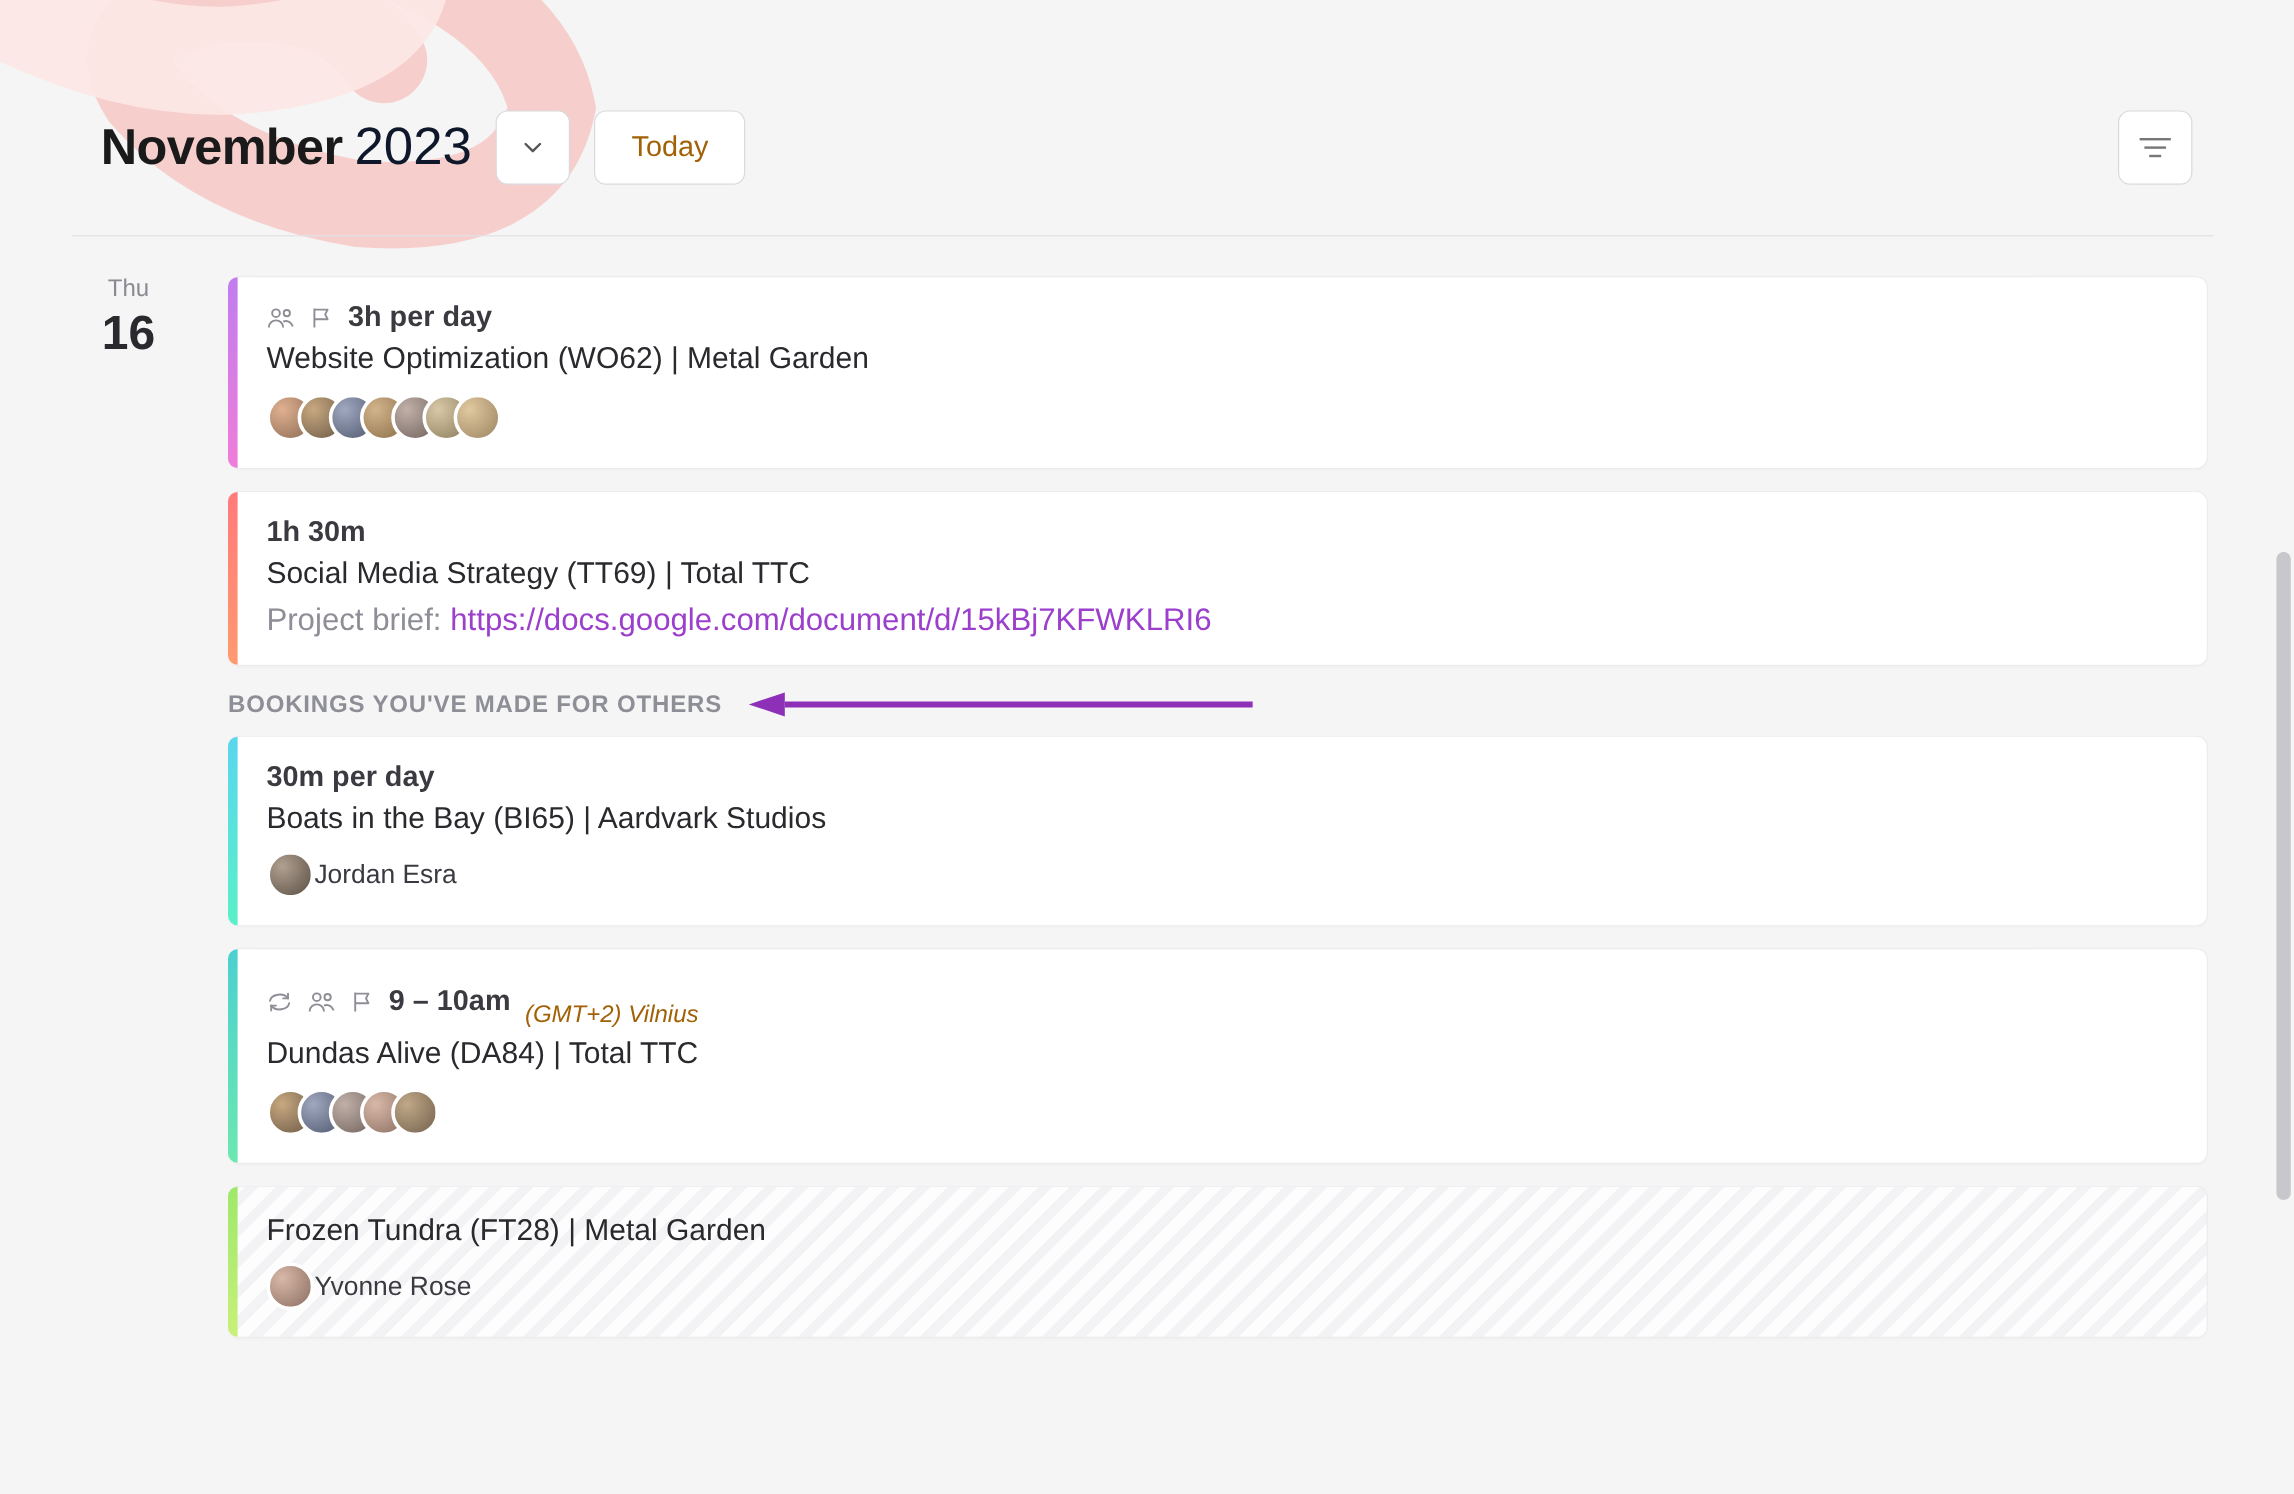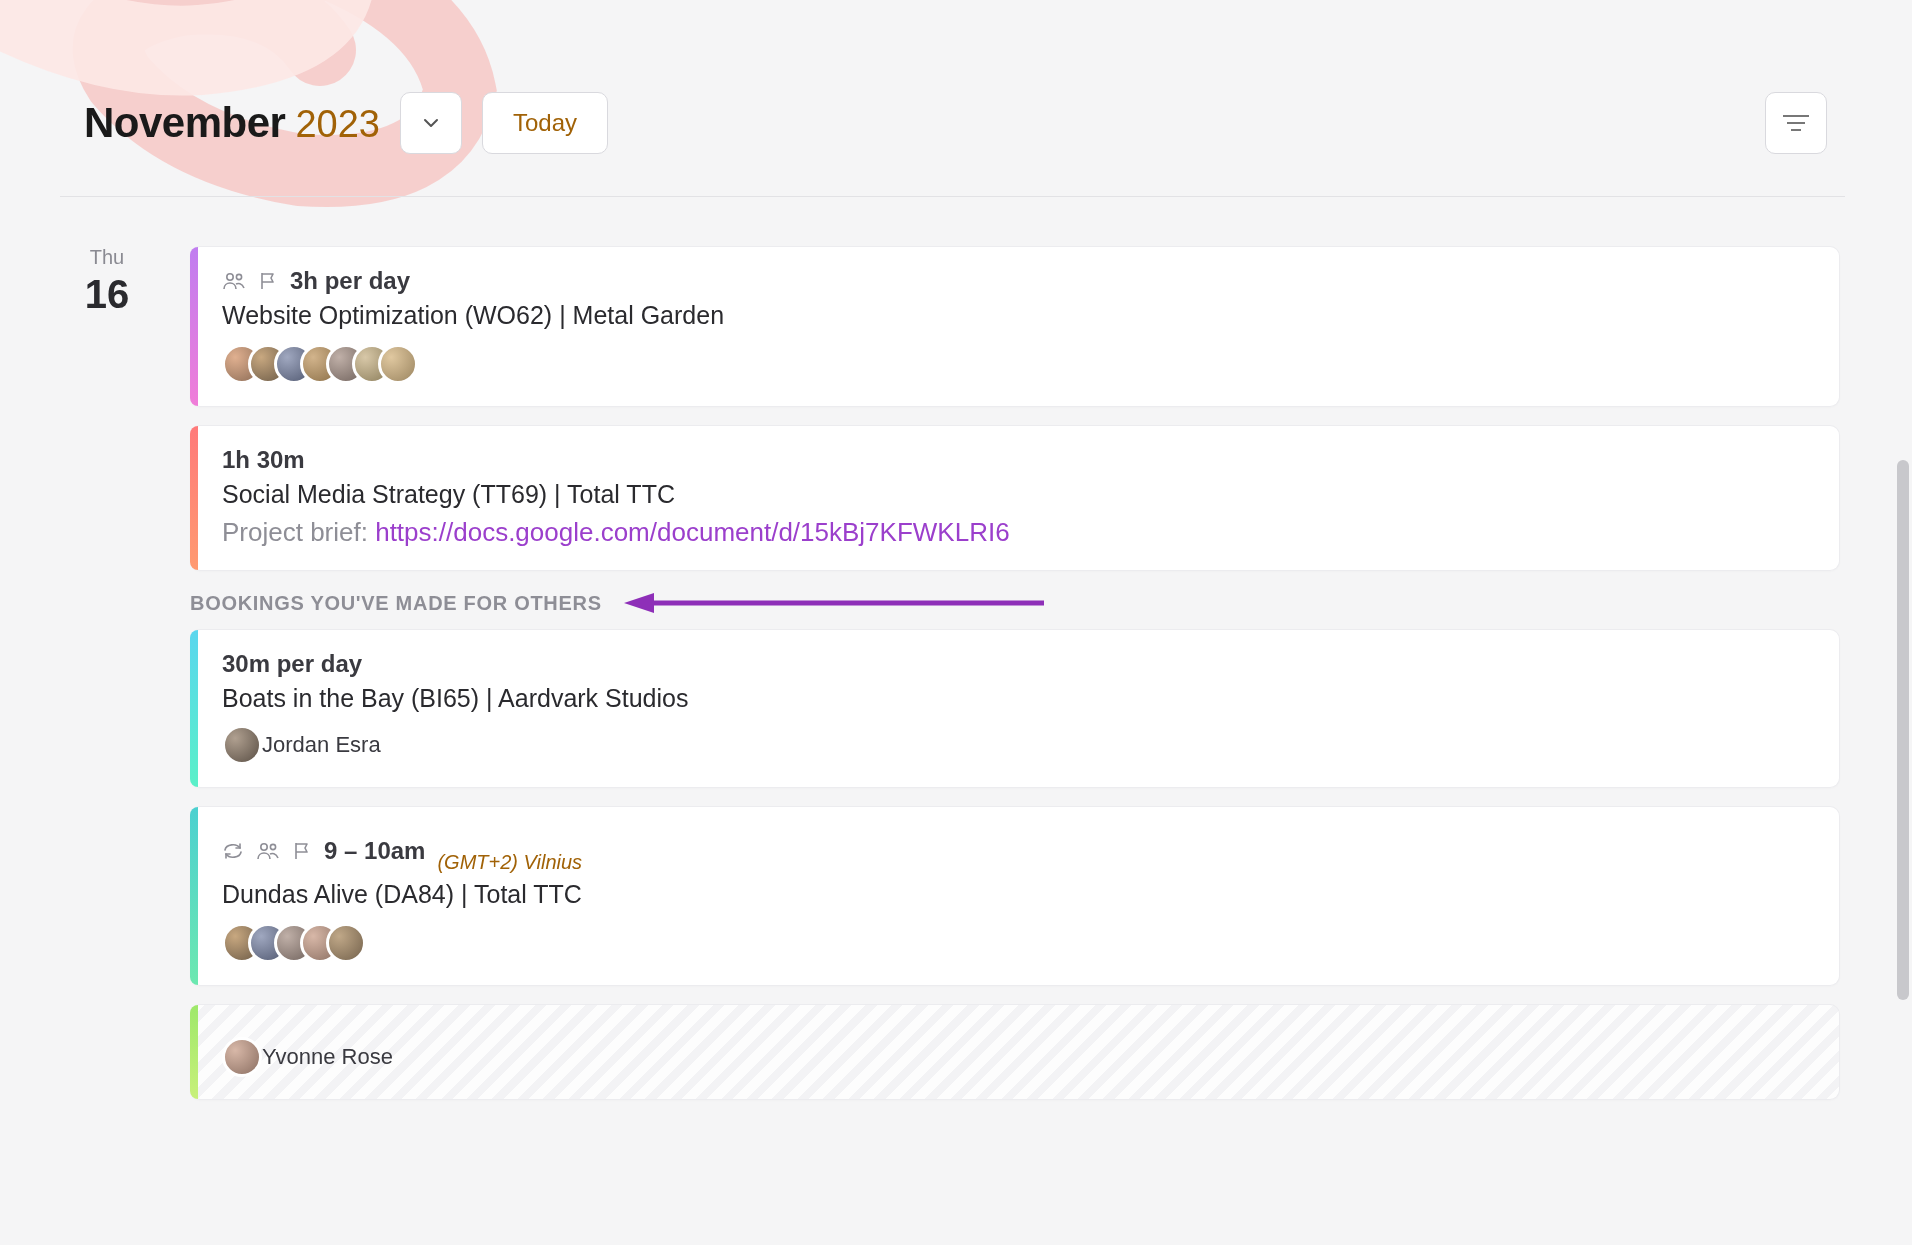--- a/index.html
+++ b/index.html
@@ -5,30 +5,30 @@
 * { box-sizing: border-box; margin: 0; padding: 0; }
 html, body { width: 1912px; height: 1245px; background: #f5f5f6; font-family: -apple-system, BlinkMacSystemFont, "Segoe UI", Helvetica, Arial, sans-serif; overflow: hidden; }
 .canvas { position: relative; width: 1912px; height: 1245px; }
 .page { position: absolute; left: 0; top: 0; width: 1897px; height: 1245px; background: #f5f5f6; }
 
 .deco { position: absolute; left: -100px; top: -120px; width: 720px; height: 330px; pointer-events: none; }
 
 .header { position: absolute; left: 84px; top: 92px; right: 70px; display: flex; align-items: center; gap: 20px; }
 .title-group { display: flex; align-items: baseline; gap: 10px; }
 .month { font-size: 42px; font-weight: 700; color: #1a1a1a; letter-spacing: -0.5px; }
-.year { font-size: 38px; font-weight: 400; color: #a16207; }
+.year { font-size: 44px; font-weight: 400; color: #0f172a; }
 .btn { background: #fff; border: 1px solid #d9d9de; border-radius: 10px; height: 62px; display: inline-flex; align-items: center; justify-content: center; cursor: pointer; color: #a16207; font-size: 24px; }
 .btn-dd { width: 62px; }
 .btn-today { padding: 0 30px; font-weight: 500; }
 .btn-filter { width: 62px; margin-left: auto; }
 .icon-line { border: none; border-top: 2px solid #777; display: block; }
 
 .divider { position: absolute; left: 60px; right: 52px; top: 196px; border-top: 1px solid #e2e2e5; }
 
-.content { position: absolute; left: 80px; top: 246px; right: 52px; }
+.content { position: absolute; left: 80px; top: 230px; right: 52px; }
 .day-row { display: flex; gap: 56px; }
 .day-label { width: 54px; text-align: center; flex-shrink: 0; }
 .day-name { font-size: 20px; color: #8a8a92; }
 .day-num { font-size: 40px; font-weight: 600; color: #2a2a2e; line-height: 1.05; margin-top: 4px; }
 .cards { flex: 1; max-width: 1650px; }
 
 .card { position: relative; background: #fff; border: 1px solid #ececef; border-left: none; border-radius: 10px; padding: 20px 28px 22px 32px; margin-bottom: 18px; box-shadow: 0 1px 2px rgba(0,0,0,0.02); }
 .card .accent { position: absolute; left: 0; top: 0; bottom: 0; width: 8px; border-top-left-radius: 10px; border-bottom-left-radius: 10px; }
 .card.striped { background: repeating-linear-gradient(135deg, #fdfdfd, #fdfdfd 10px, #f3f3f5 10px, #f3f3f5 18px); }
 .meta-row { display: flex; align-items: center; gap: 12px; margin-bottom: 6px; }
@@ -216,20 +216,21 @@
             <div class="avatar av2"></div>
             <div class="avatar av3"></div>
             <div class="avatar av5"></div>
             <div class="avatar av9"></div>
             <div class="avatar av10"></div>
           </div>
         </div>
 
         <div class="card striped">
           <div class="accent accent-green"></div>
+          <div class="card-title">Frozen Tundra (FT28) | Metal Garden</div>
           <div class="assignee">
             <div class="avatar av9"></div>
             <span class="assignee-name">Yvonne Rose</span>
           </div>
         </div>
 
       </div>
     </div>
   </div>
 

